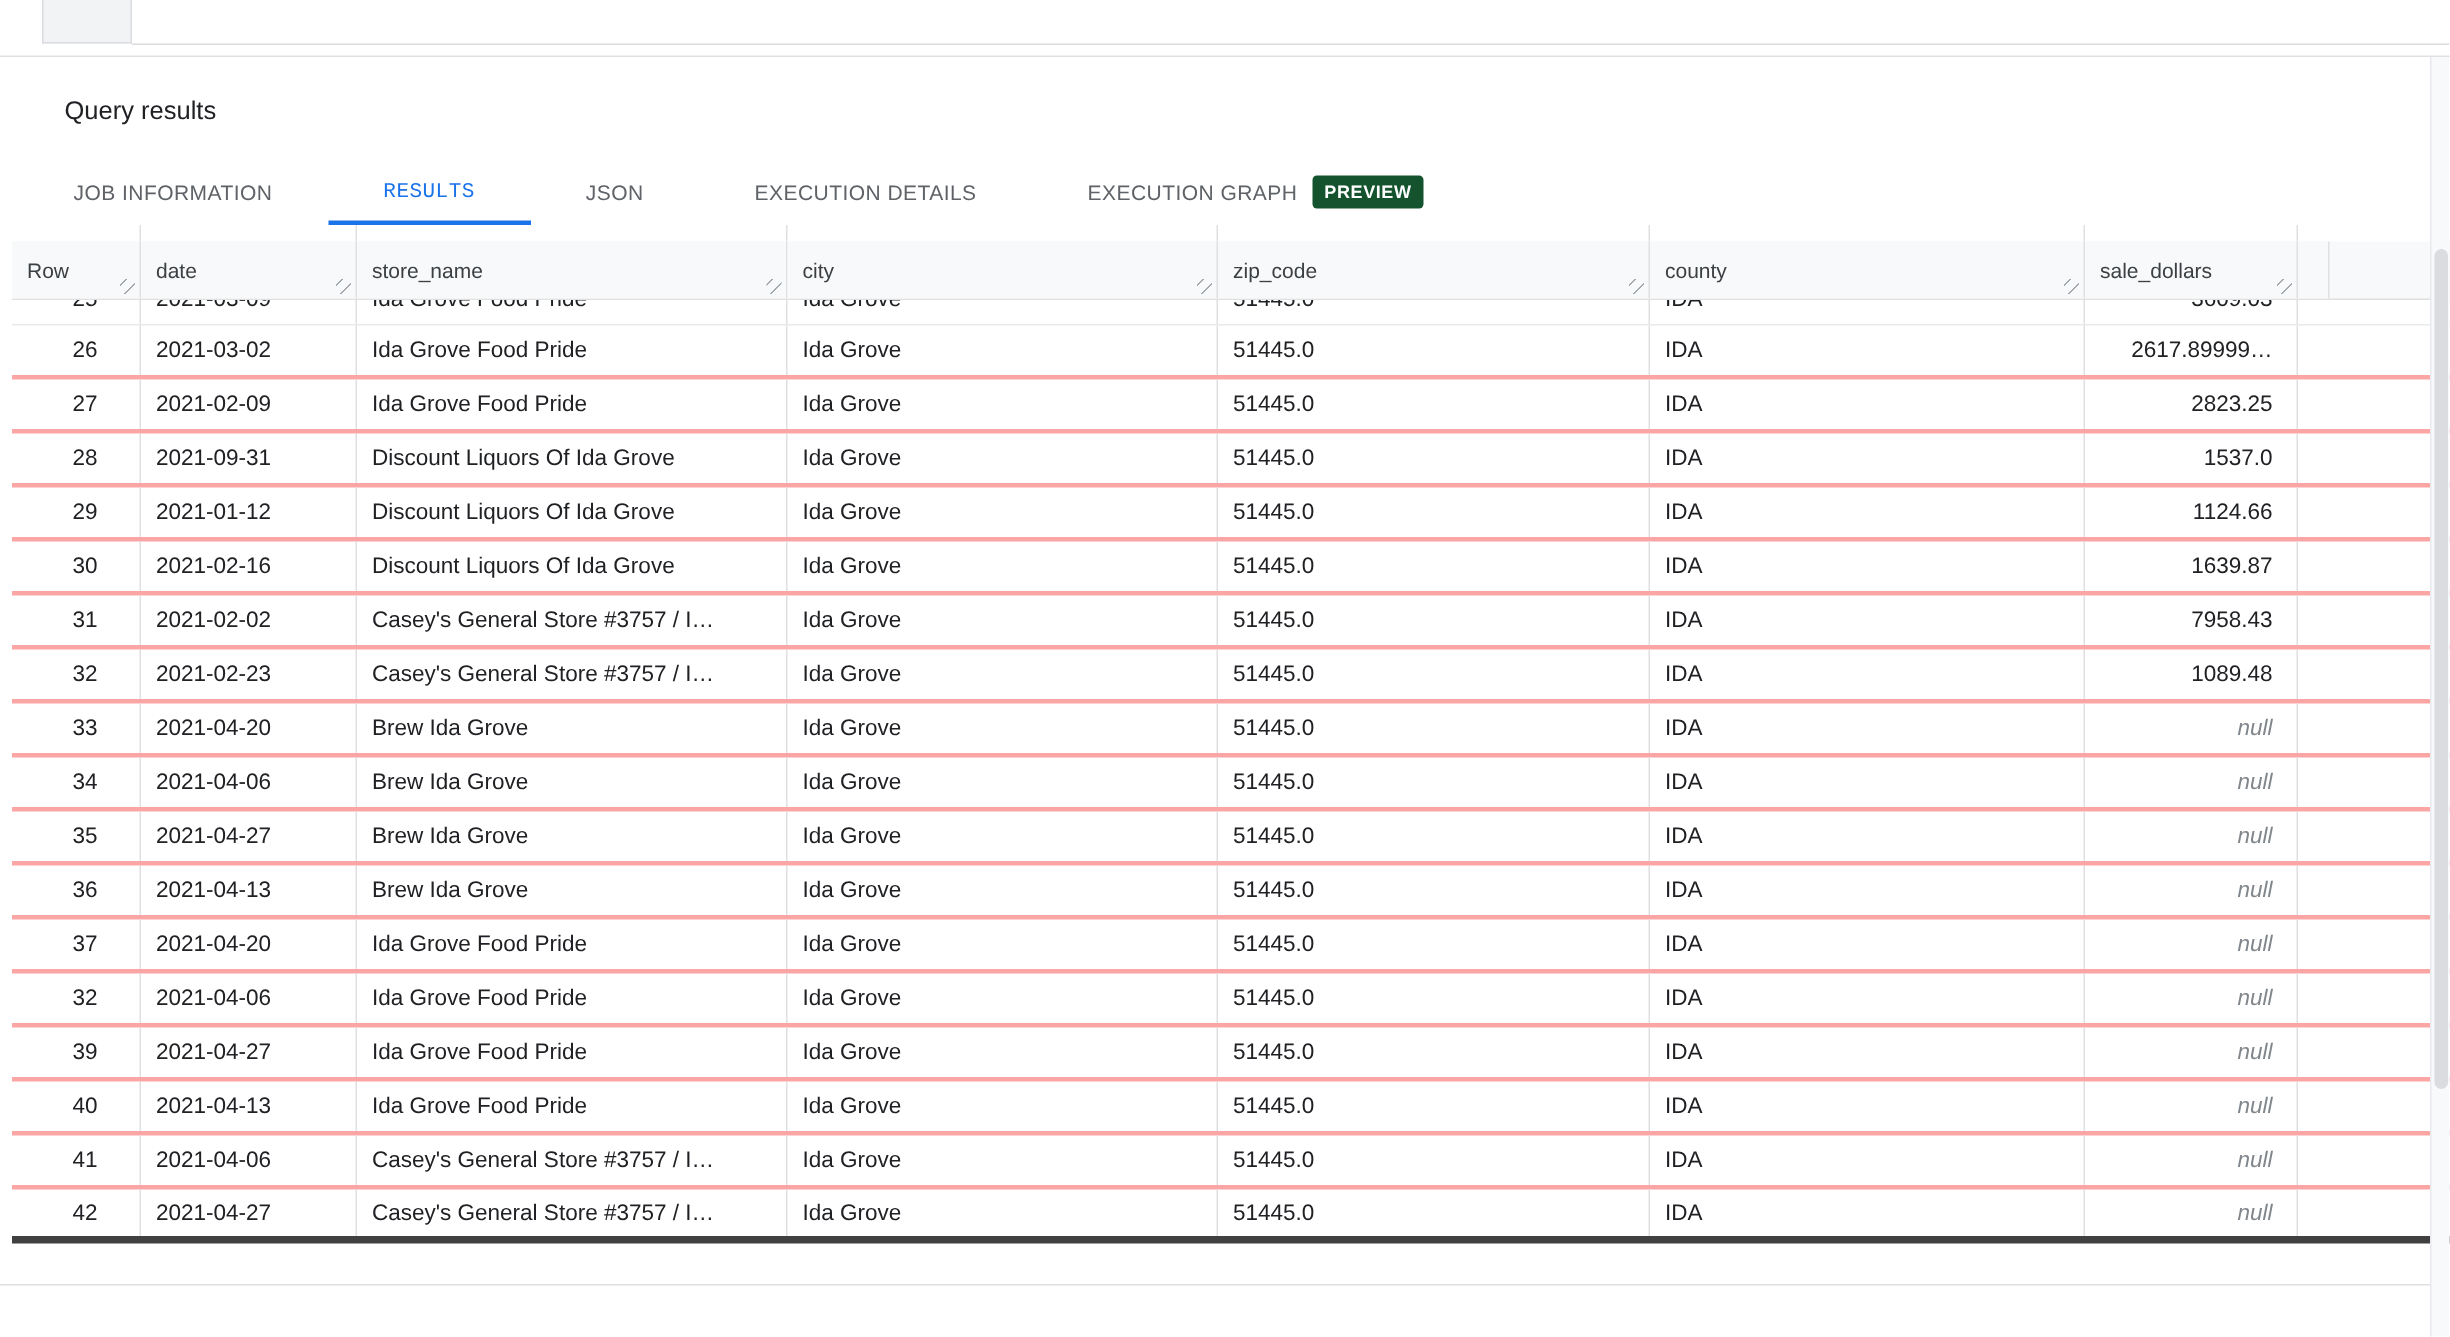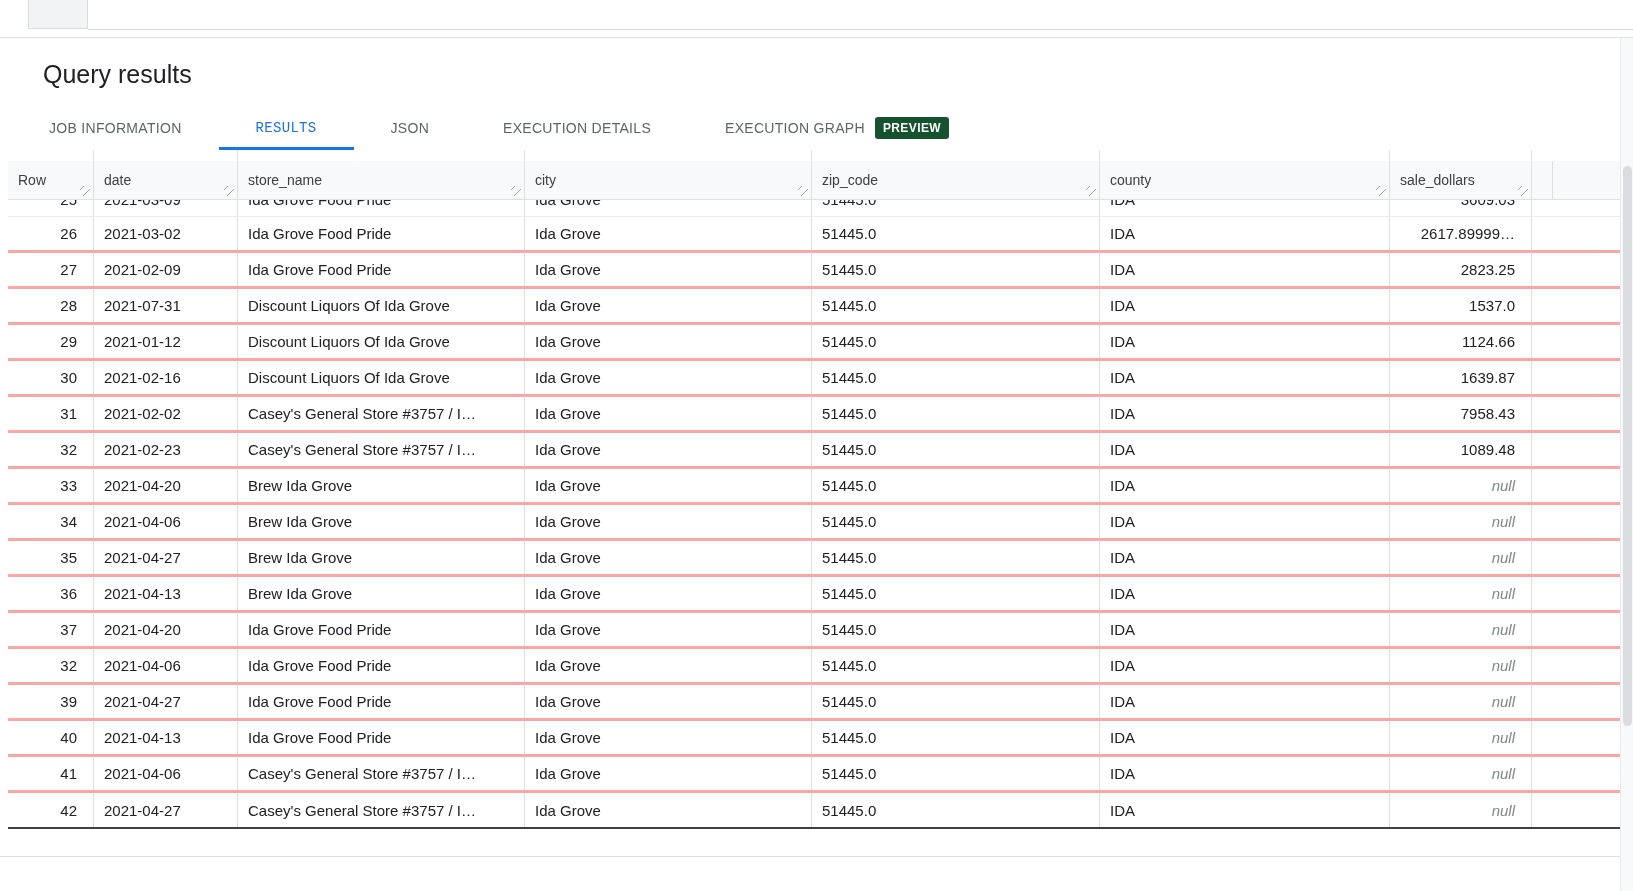--- a/index.html
+++ b/index.html
@@ -16,21 +16,21 @@
   .editor-thumb {
     position:absolute; left:28px; top:0; width:60px; height:29px;
     background:#f1f3f4; border:1px solid #dadce0; border-top:none;
   }
   .editor-line { position:absolute; top:29px; left:88px; right:0; border-top:1px solid #dadce0; }
   .panel-top-border { position:absolute; top:37px; left:0; right:0; border-top:1px solid #e0e0e0; }
 
   
   .panel { position:absolute; top:38px; left:0; right:0; }
   .panel-title {
-    margin:22px 0 0 43px; font-size:25px; font-weight:400; color:#202124; line-height:28px;
+    margin:22px 0 0 43px; font-size:17px; font-weight:400; color:#202124; line-height:28px;
   }
 
   
   .tabs { display:flex; align-items:stretch; margin-top:20px; padding-left:12px; height:42px; }
   .tab {
     display:flex; align-items:center; padding:0 37px; font-size:14px; font-weight:500;
     letter-spacing:0.3px; color:#5f6368; cursor:pointer; border-bottom:3px solid transparent;
     white-space:nowrap;
   }
   .tab.active { color:#1a73e8; border-bottom-color:#1a73e8;font-family:Liberation Mono, monospace; }
@@ -39,21 +39,21 @@
     letter-spacing:0.4px; padding:4px 8px; border-radius:3px; line-height:14px;
   }
 
   
   .table-wrap { margin-left:8px; }
   .trow { display:flex; }
   .cell, .hcell {
     border-right:1px solid #e0e0e0; padding:0 10px; display:flex; align-items:center;
     font-size:15px; color:#202124; overflow:hidden; white-space:nowrap; position:relative;
   }
-  .c-row        { width:86px;  justify-content:flex-end; padding-right:16px;text-align:right; }
+  .c-row        { width:86px;  justify-content:flex-end; padding-right:28px;text-align:right; }
   .c-date       { width:144px; }
   .c-store_name { width:287px; }
   .c-city       { width:287px; }
   .c-zip_code   { width:288px; }
   .c-county     { width:290px; }
   .c-sale_dollars { width:142px; justify-content:flex-end; padding-right:16px; }
   .c-stub { width:18px; border-right:1px solid #e0e0e0; }
 
   
   .ghost-strip { height:11px; overflow:hidden; background:#ffffff; }
@@ -69,21 +69,21 @@
                #9aa0a6 2.5px, #9aa0a6 3.5px, transparent 3.5px, transparent 6px);
     cursor:col-resize; opacity:0.9;
   }
 
   
   .clipped-strip { height:17px; overflow:hidden; border-bottom:1px solid #e8eaed; }
   .clipped-strip .trow { height:36px; margin-top:-19px; }
   .clipped-strip .cell { height:36px; }
 
   .tbody .trow { height:36px; border-bottom:3px solid #fca5a5; }
-  .tbody .trow:last-child { border-bottom:2px solid #404040; }
+  .tbody .trow:last-child { border-bottom:5px solid #404040; }
   .cell.null-val { color:#80868b; font-style:italic; }
 
   
   .bottom-line { position:absolute; top:856px; left:0; right:13px; border-top:1px solid #e0e0e0; }
 
   
   .v-scrollbar {
     position:absolute; top:38px; right:0; bottom:0; width:13px;
     background:#f8f9fa; border-left:1px solid #e8eaed;
   }
@@ -197,21 +197,21 @@
           <div class="cell c-row">27</div>
           <div class="cell c-date">2021-02-09</div>
           <div class="cell c-store_name">Ida Grove Food Pride</div>
           <div class="cell c-city">Ida Grove</div>
           <div class="cell c-zip_code">51445.0</div>
           <div class="cell c-county">IDA</div>
           <div class="cell c-sale_dollars">2823.25</div>
         </div>
         <div class="trow">
           <div class="cell c-row">28</div>
-          <div class="cell c-date">2021-07-31</div>
+          <div class="cell c-date">2021-09-31</div>
           <div class="cell c-store_name">Discount Liquors Of Ida Grove</div>
           <div class="cell c-city">Ida Grove</div>
           <div class="cell c-zip_code">51445.0</div>
           <div class="cell c-county">IDA</div>
           <div class="cell c-sale_dollars">1537.0</div>
         </div>
         <div class="trow">
           <div class="cell c-row">29</div>
           <div class="cell c-date">2021-01-12</div>
           <div class="cell c-store_name">Discount Liquors Of Ida Grove</div>

